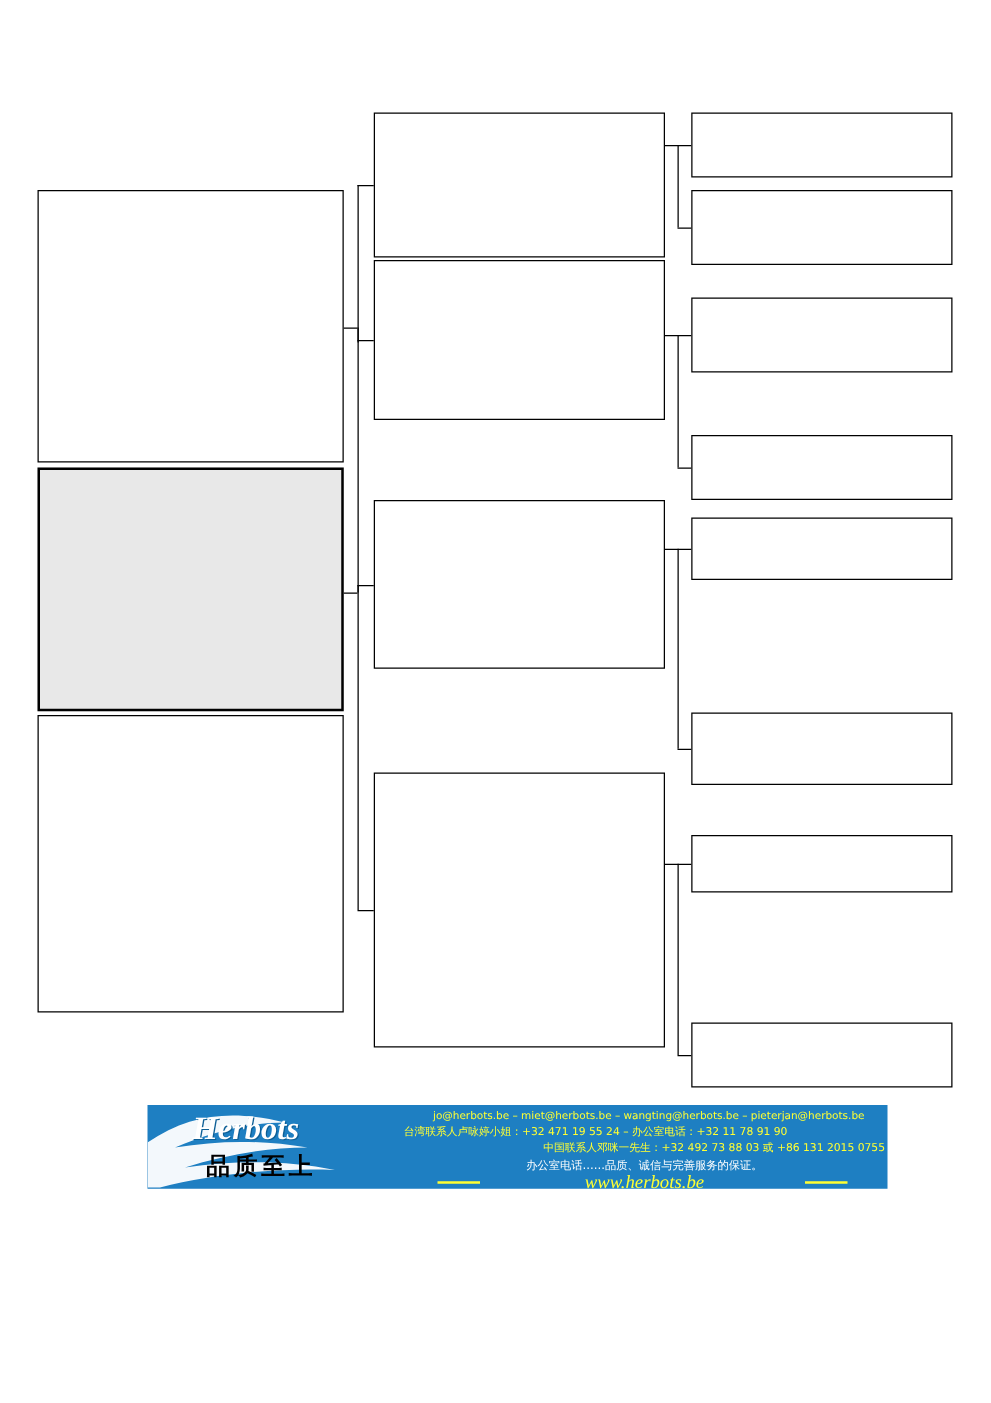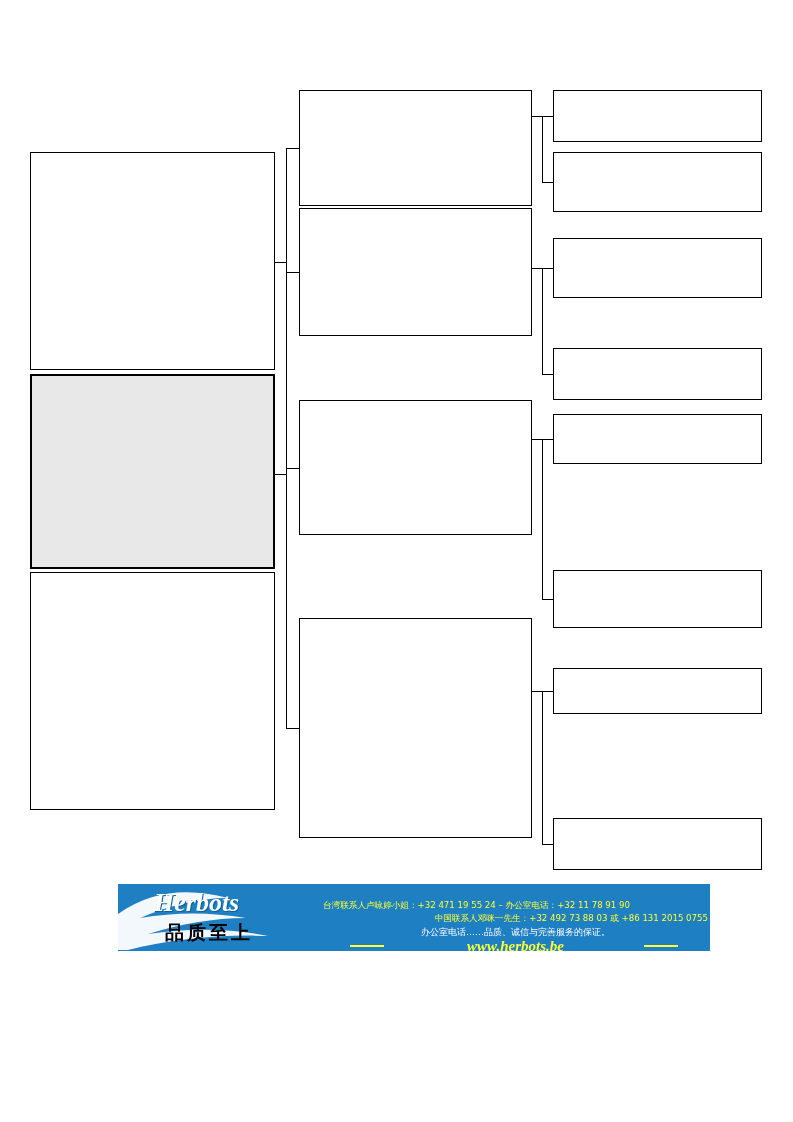--- a/index.html
+++ b/index.html
@@ -127,21 +127,21 @@
     text-align: center;
     white-space: nowrap;
   }
   .website {
     position: absolute;
     left: 205px;
     top: 54px;
     width: 385px;
     font-family: "Liberation Serif", serif;
     font-style: italic;
-    font-weight: bold;
+    font-weight: normal;
     font-size: 15px;
     color: #ffff33;
     text-align: center;
     white-space: nowrap;
   }
   .dash-left, .dash-right {
     position: absolute;
     top: 61px;
     height: 2px;
     background: #ffff33;
@@ -212,20 +212,21 @@
   <div class="line vline" style="left:542px; top:691px; height:153px;"></div>
   <div class="line hline" style="left:532px; top:691px; width:21px;"></div>
   <div class="line hline" style="left:542px; top:844px; width:11px;"></div>
 
   <div class="banner">
     <svg class="wave" viewBox="0 0 210 67" preserveAspectRatio="none">
       <path d="M0,30 C35,6 70,4 110,14 C80,14 50,22 22,34 C58,28 92,28 128,34 C96,34 62,40 30,50 C70,44 112,44 150,52 C100,50 50,56 10,66 L0,66 Z" fill="#ffffff" opacity="0.95"></path>
     </svg>
     <div class="herbots-word">Herbots</div>
     <div class="herbots-cn">品质至上</div>
+    <div class="mail-line">jo@herbots.be – miet@herbots.be – wangting@herbots.be – pieterjan@herbots.be</div>
     <div class="tel-line1">台湾联系人卢咏婷小姐：+32 471 19 55 24 – 办公室电话：+32 11 78 91 90</div>
     <div class="tel-line2">中国联系人邓咪一先生：+32 492 73 88 03 或 +86 131 2015 0755</div>
     <div class="slogan">办公室电话……品质、诚信与完善服务的保证。</div>
     <div class="website">www.herbots.be</div>
     <div class="dash-left"></div>
     <div class="dash-right"></div>
   </div>
 
 </div>
 

